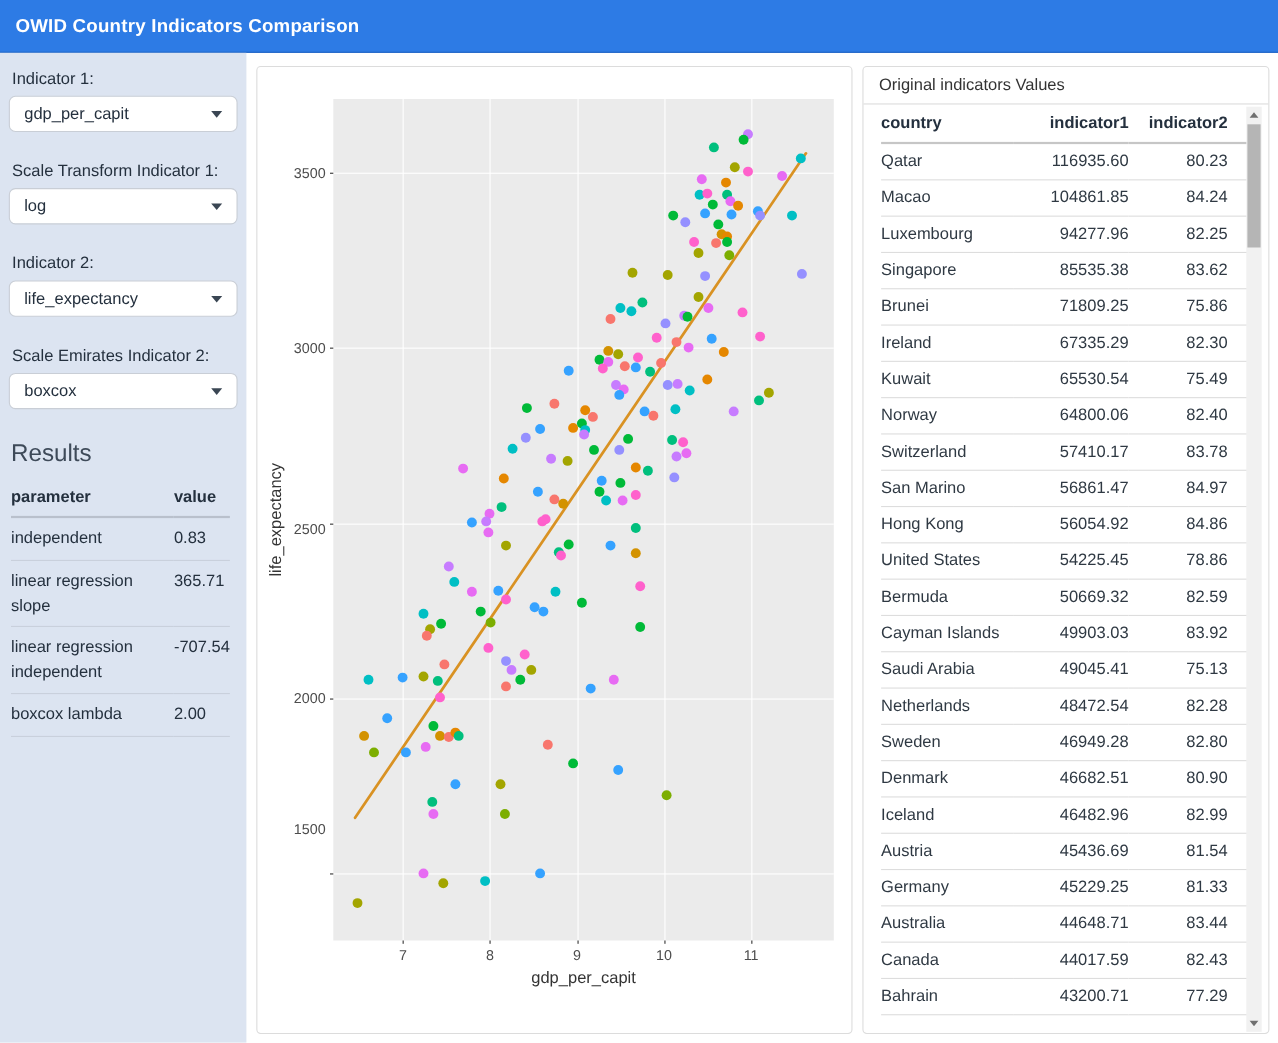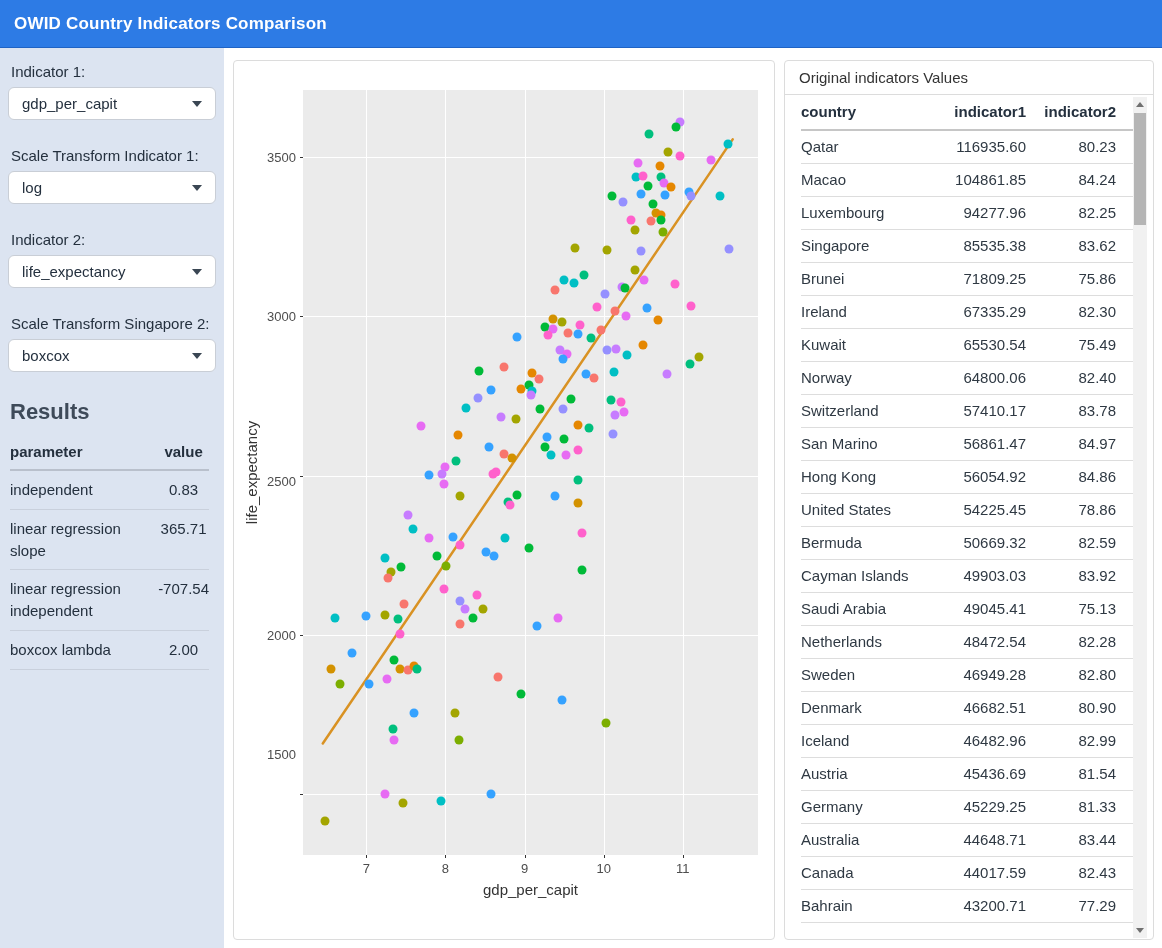--- a/index.html
+++ b/index.html
@@ -20,24 +20,24 @@
 
   
   .sidebar{position:absolute;left:0;top:48px;width:224px;height:900px;background:var(--sidebar-bg);
     padding:15px 8px 0 8px}
   .ctl-label{font-size:15px;color:var(--text-dark);margin:0 0 7px 3px}
   .select{width:208px;height:33px;background:#fff;border:1px solid #c9ced6;border-radius:6px;
     display:flex;align-items:center;justify-content:space-between;padding:0 13px;margin-bottom:27px;cursor:pointer}
   .select .val{font-size:15px;color:var(--text-dark)}
   .caret{width:0;height:0;border-left:5px solid transparent;border-right:5px solid transparent;
     border-top:6px solid #3a4653}
-  .results-h{font-size:22px;font-weight:700;color:var(--title-gray);margin:10px 0 12px 2px}
+  .results-h{font-size:22px;font-weight:400;color:var(--title-gray);margin:10px 0 12px 2px}
   .res-table{width:199px;border-collapse:collapse;margin-left:2px}
   .res-table th{font-size:15px;font-weight:700;text-align:left;padding:6px 0 9px 0;border-bottom:2px solid #b9c0cc}
-  .res-table th.num,.res-table td.num{text-align:center}
+  .res-table th.num,.res-table td.num{text-align:left}
   .res-table td{font-size:15px;padding:8px 0;border-bottom:1px solid var(--side-row-border);vertical-align:top;line-height:1.45}
 
   
   .card{position:absolute;background:#fff;border:1px solid var(--card-border);border-radius:4px}
   .card-hd{height:34px;border-bottom:1px solid var(--card-border);display:flex;align-items:center;
     padding:0 14px;font-size:15px;color:#333}
   .card-bd{position:relative}
 
   #plot-card{left:233px;top:60px;width:542px;height:880px}
   #plot-card .card-bd{height:845px}
@@ -95,21 +95,21 @@
       <span class="val">log</span>
       <span class="caret"></span>
     </div>
 
     <div class="ctl-label">Indicator 2:</div>
     <div class="select">
       <span class="val">life_expectancy</span>
       <span class="caret"></span>
     </div>
 
-    <div class="ctl-label">Scale Transform Singapore 2:</div>
+    <div class="ctl-label">Scale Emirates Indicator 2:</div>
     <div class="select">
       <span class="val">boxcox</span>
       <span class="caret"></span>
     </div>
 
     <div class="results-h">Results</div>
     <table class="res-table">
       <thead>
         <tr>
           <th>parameter</th>

